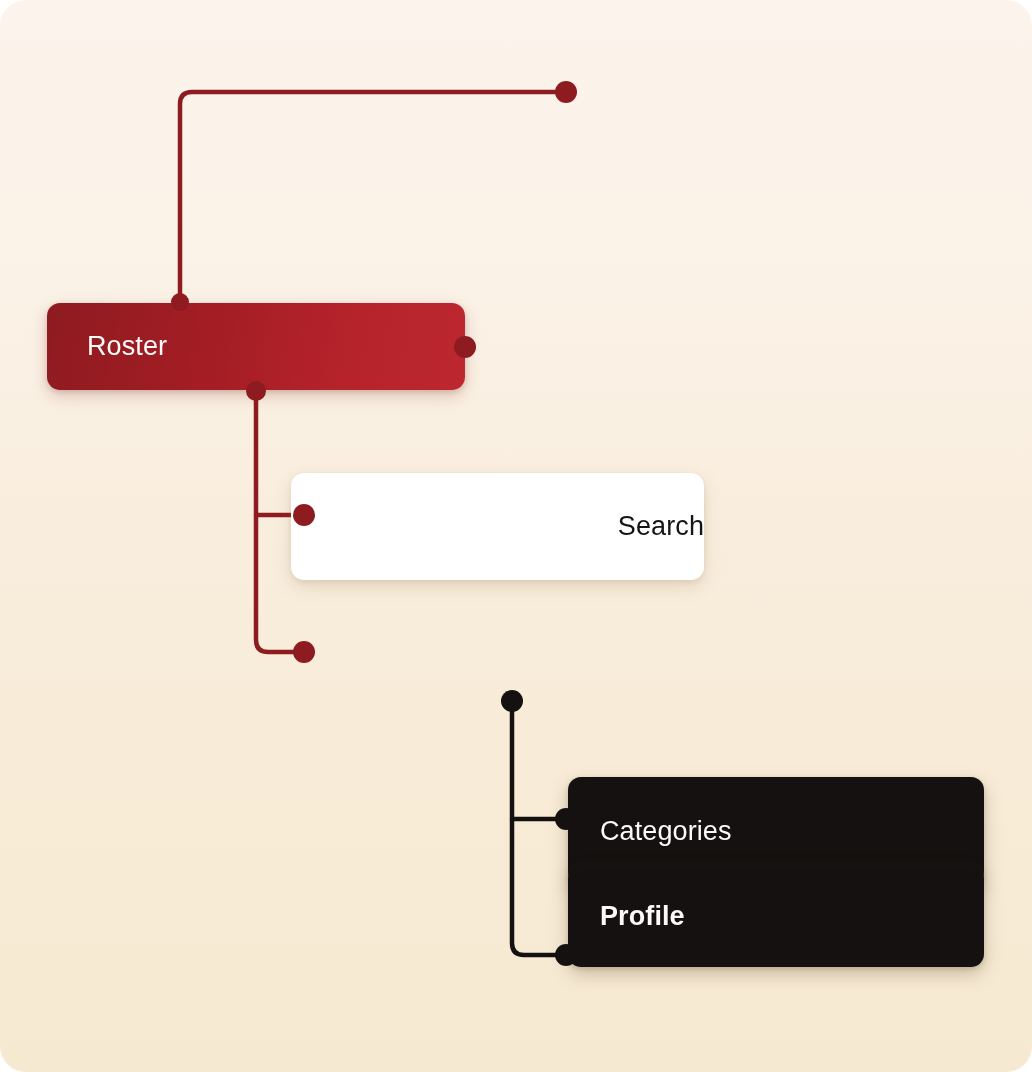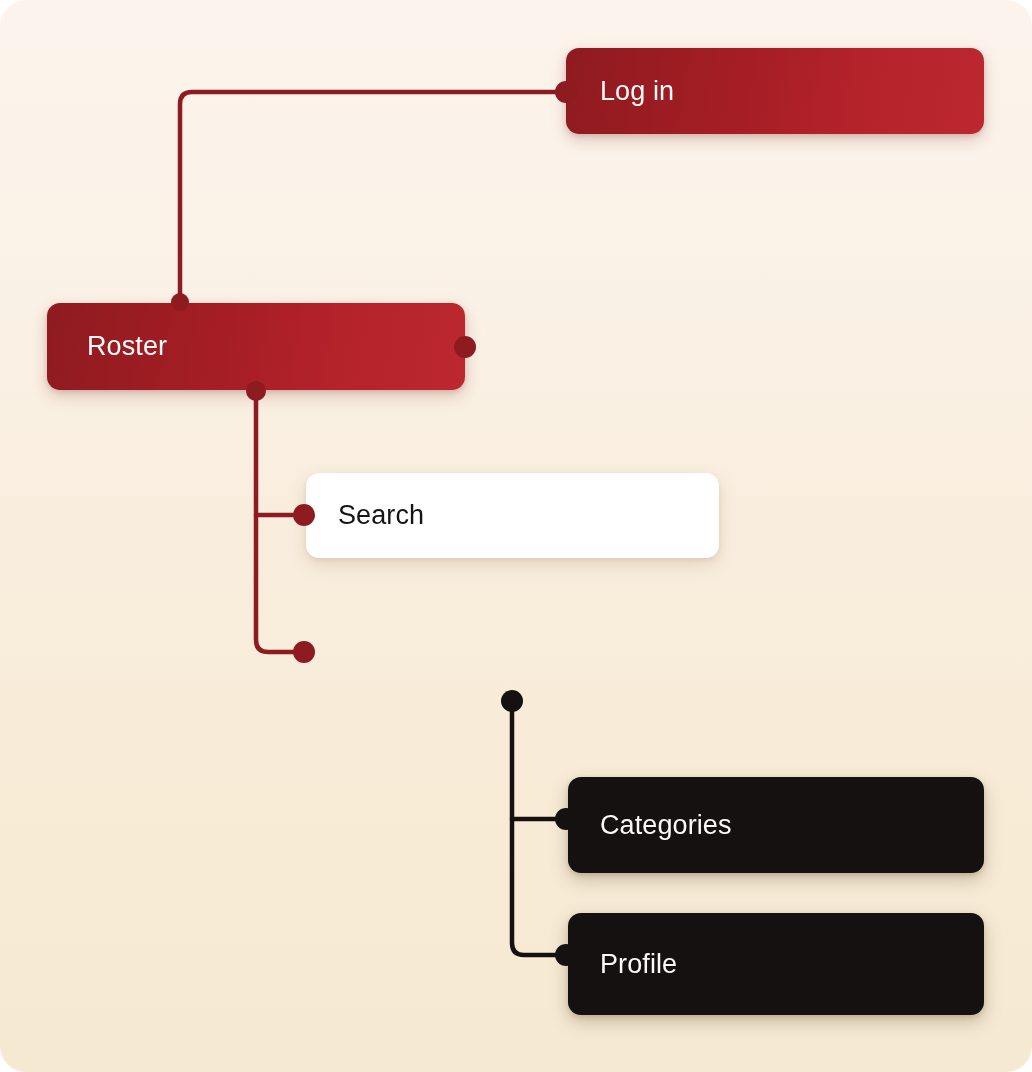--- a/index.html
+++ b/index.html
@@ -97,38 +97,35 @@
 
     <path d="M 256 391 L 256 640 Q 256 652 268 652 L 304 652" fill="none" stroke="#8E1B20" stroke-width="4.5" stroke-linecap="round"></path>
 
     <path d="M 256 515 L 304 515" fill="none" stroke="#8E1B20" stroke-width="4.5" stroke-linecap="round"></path>
 
     <path d="M 512 701 L 512 943 Q 512 955 524 955 L 566 955" fill="none" stroke="#141110" stroke-width="4.5" stroke-linecap="round"></path>
 
     <path d="M 512 819 L 566 819" fill="none" stroke="#141110" stroke-width="4.5" stroke-linecap="round"></path>
   </svg>
 
-  <div class="node red" style="left:566px; top:48px; width:418px; height:86px; padding-left:34px;">
-    <span class="label">Log in</span>
-  </div>
 
   <div class="node red" style="left:47px; top:303px; width:418px; height:87px; padding-left:40px;">
     <span class="label">Roster</span>
   </div>
 
-  <div class="node white" style="left:306px; top:473px; width:413px; height:85px; padding-left:32px;">
+  <div class="node white" style="left:291px; top:473px; width:413px; height:107px; padding-left:32px;justify-content:flex-end;">
     <span class="label">Search</span>
   </div>
 
 
-  <div class="node black" style="left:568px; top:777px; width:416px; height:96px; padding-left:32px;">
+  <div class="node black" style="left:568px; top:777px; width:416px; height:108px; padding-left:32px;">
     <span class="label">Categories</span>
   </div>
 
-  <div class="node black" style="left:568px; top:913px; width:416px; height:102px; padding-left:32px;">
+  <div class="node black" style="left:568px; top:865px; width:416px; height:102px; padding-left:32px;font-weight:bold;">
     <span class="label">Profile</span>
   </div>
 
   <span class="dot red" style="left:555px; top:81px;  width:22px; height:22px;"></span>
   <span class="dot red" style="left:171px; top:293px; width:18px; height:18px;"></span>
   <span class="dot red" style="left:454px; top:336px; width:22px; height:22px;"></span>
   <span class="dot red" style="left:246px; top:381px; width:20px; height:20px;"></span>
   <span class="dot red" style="left:293px; top:504px; width:22px; height:22px;"></span>
   <span class="dot red" style="left:293px; top:641px; width:22px; height:22px;"></span>
   <span class="dot black" style="left:501px; top:690px; width:22px; height:22px;"></span>

